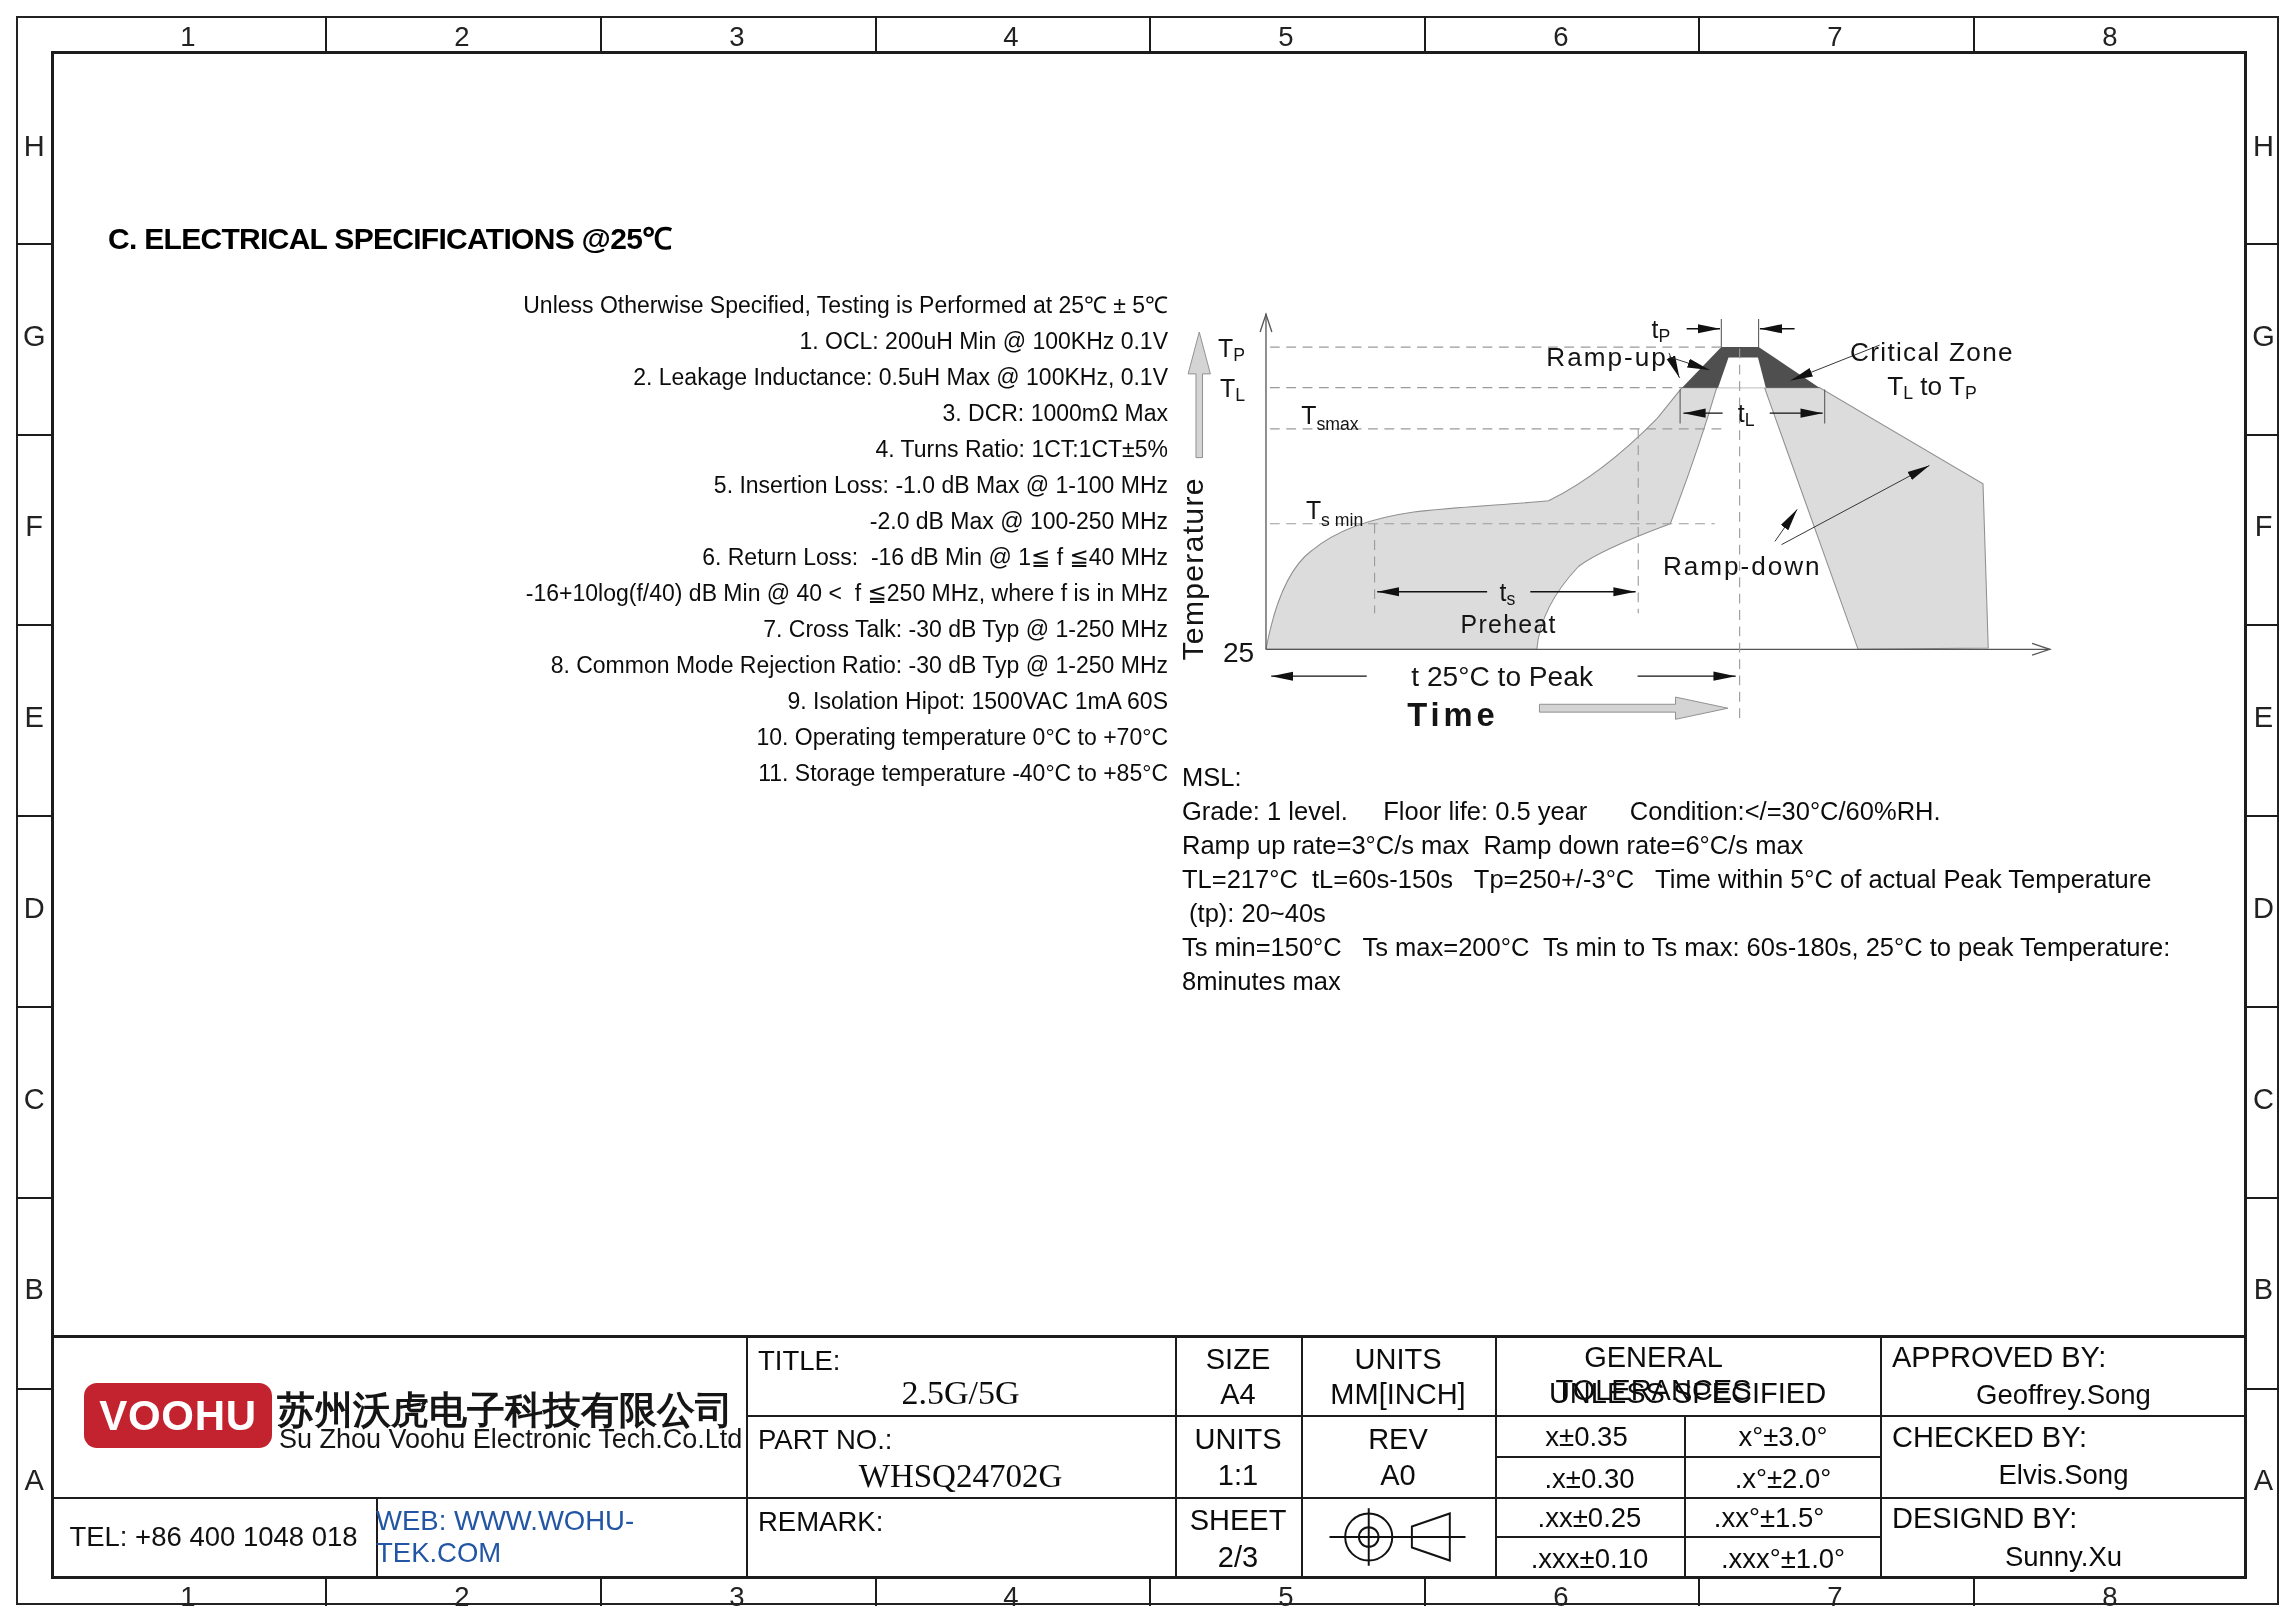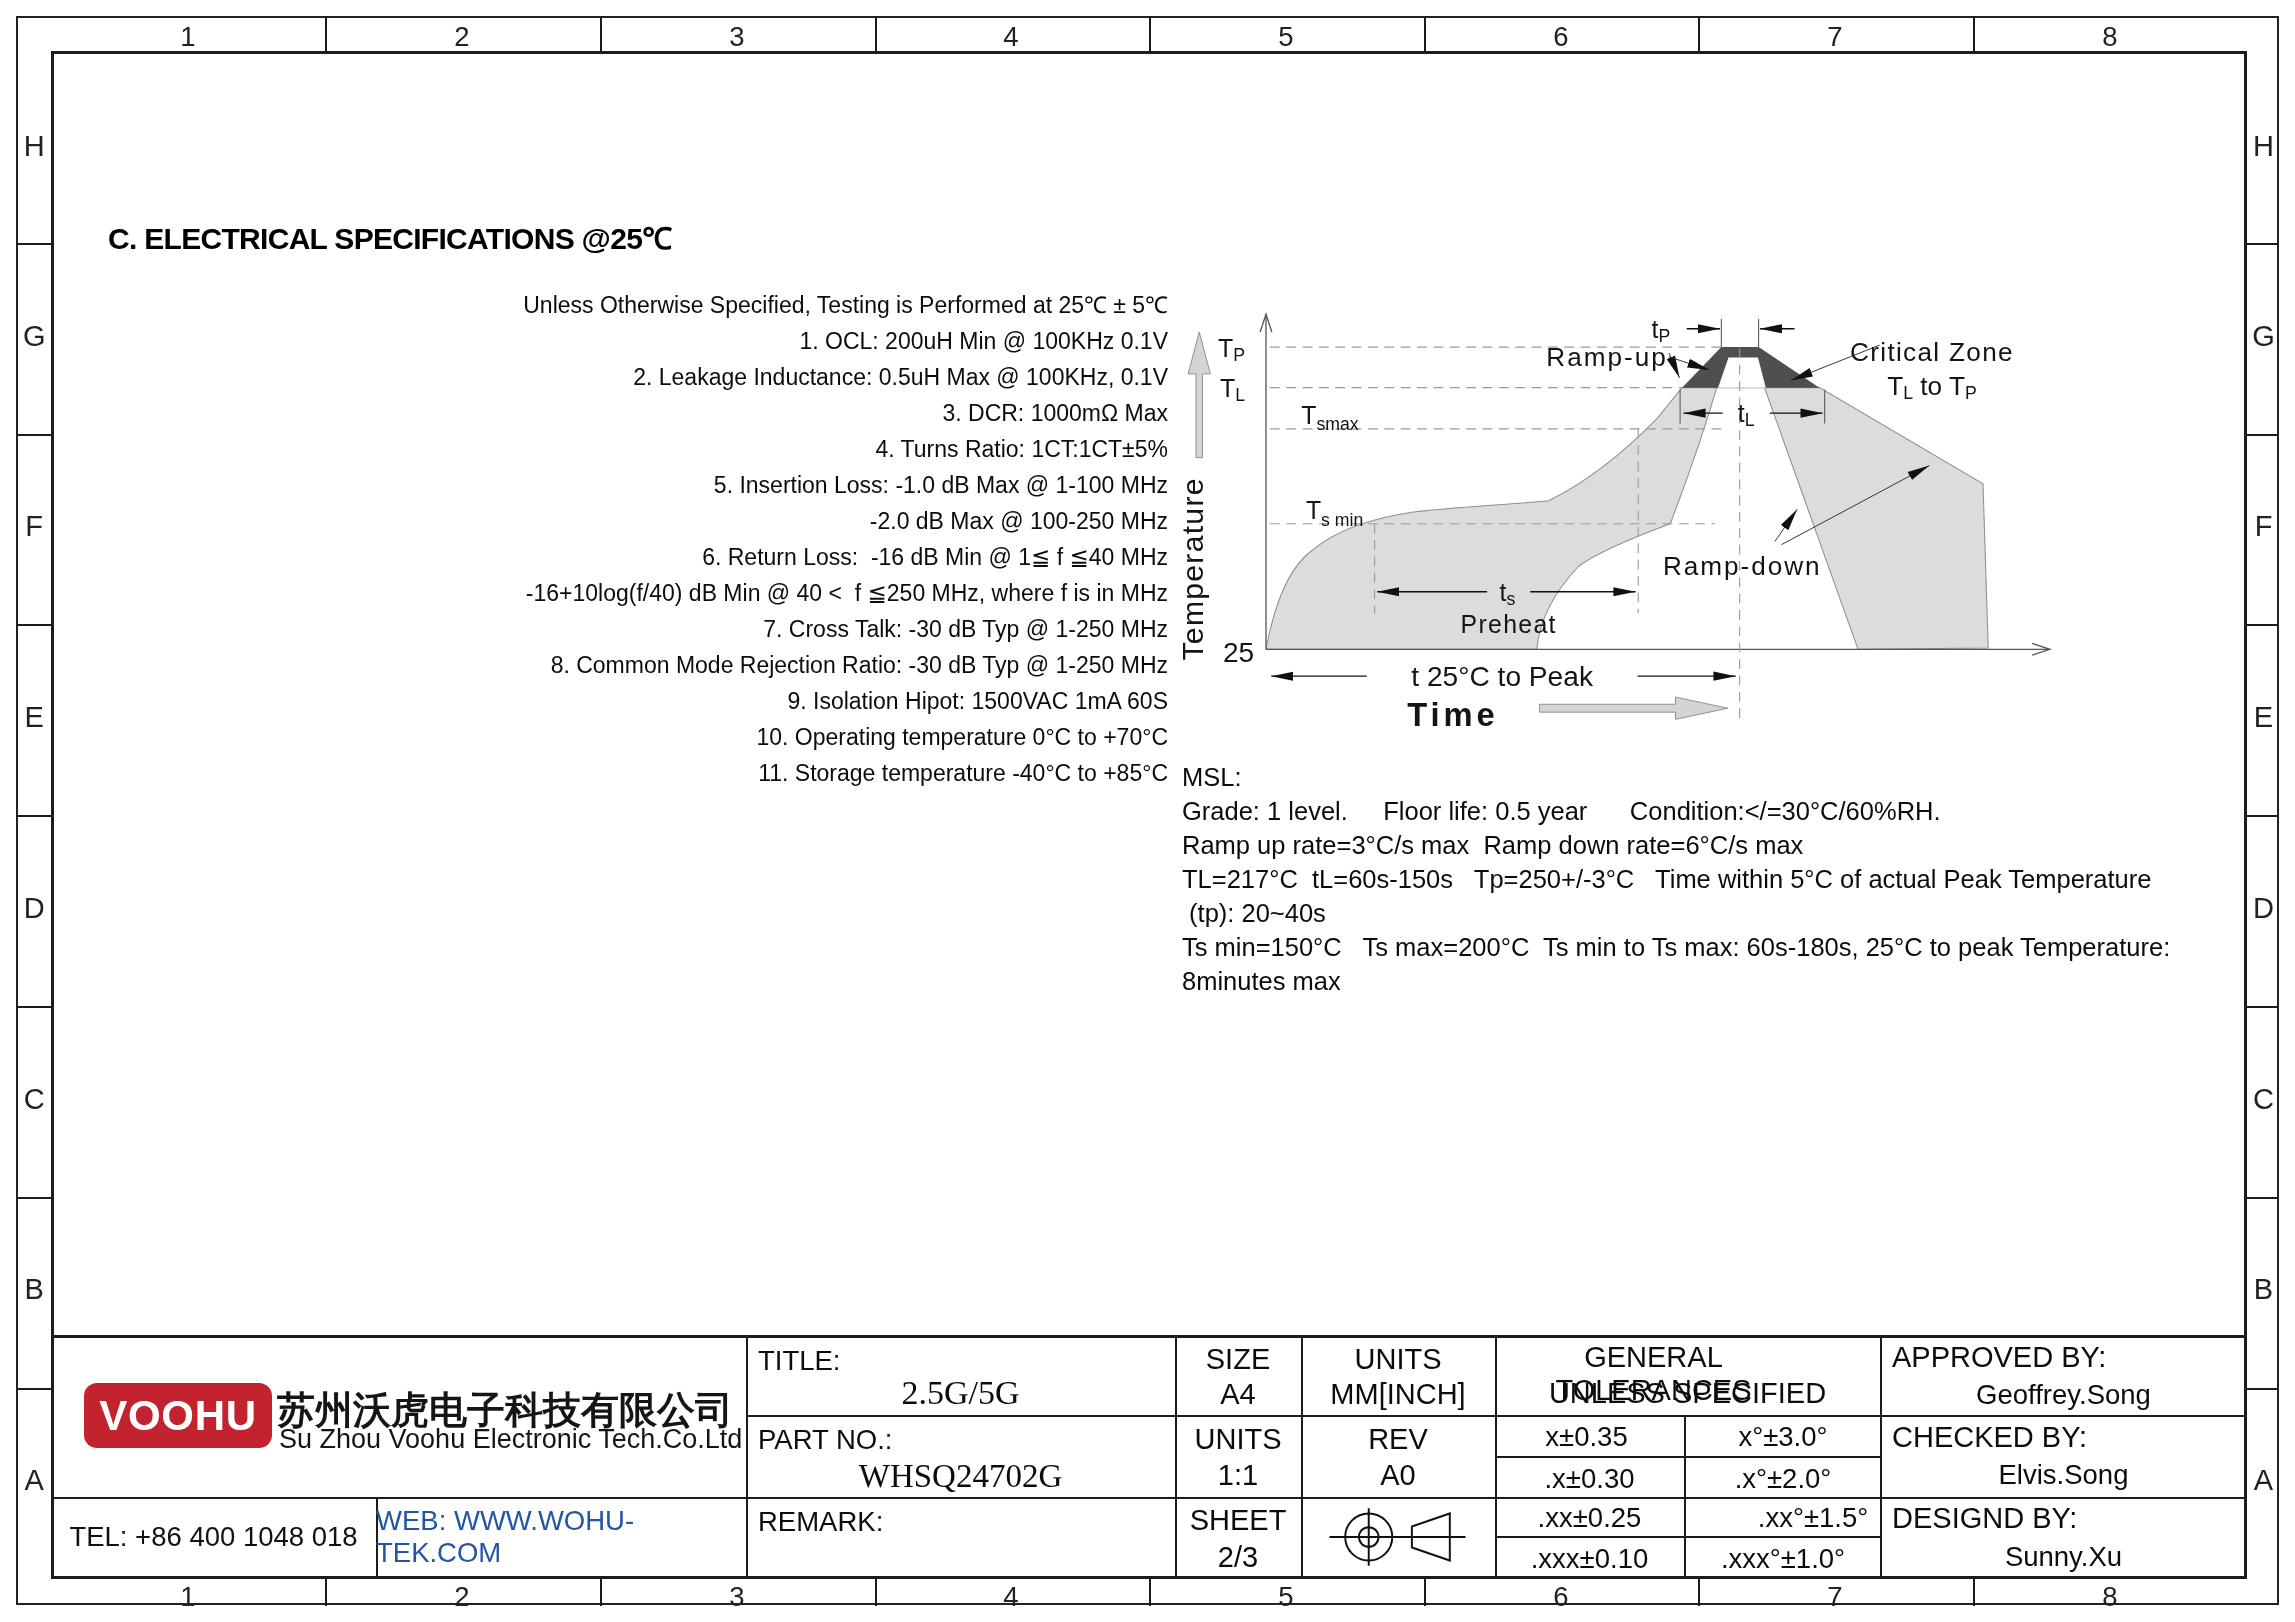--- a/index.html
+++ b/index.html
@@ -283,21 +283,21 @@
     <path d="M128,36 L128,68 L186,88 L186,16 Z"></path>
   </svg>
 
   <div class="tb-center" style="left:1495px;top:1341px;width:317px;">GENERAL TOLERANCES</div>
   <div class="tb-center" style="left:1495px;top:1377px;width:385px;">UNLESS SPECIFIED</div>
   <div class="tol-cell" style="left:1495px;top:1421px;width:183px;">x±0.35</div>
   <div class="tol-cell" style="left:1686px;top:1421px;width:194px;">x°±3.0°</div>
   <div class="tol-cell" style="left:1495px;top:1463px;width:189px;">.x±0.30</div>
   <div class="tol-cell" style="left:1686px;top:1463px;width:194px;">.x°±2.0°</div>
   <div class="tol-cell" style="left:1495px;top:1502px;width:189px;">.xx±0.25</div>
-  <div class="tol-cell" style="left:1686px;top:1502px;width:166px;margin-left:44px;">.xx°±1.5°</div>
+  <div class="tol-cell" style="left:1686px;top:1502px;width:166px;">.xx°±1.5°</div>
   <div class="tol-cell" style="left:1495px;top:1543px;width:189px;">.xxx±0.10</div>
   <div class="tol-cell" style="left:1686px;top:1543px;width:194px;">.xxx°±1.0°</div>
 
   <div class="tb-label" style="left:1892px;top:1341px;font-size:29px;">APPROVED BY:</div>
   <div class="tb-center" style="left:1880px;top:1379px;width:367px;font-size:27.5px;">Geoffrey.Song</div>
   <div class="tb-label" style="left:1892px;top:1421px;font-size:29px;">CHECKED BY:</div>
   <div class="tb-center" style="left:1880px;top:1459px;width:367px;font-size:27.5px;">Elvis.Song</div>
   <div class="tb-label" style="left:1892px;top:1502px;font-size:29px;">DESIGND BY:</div>
   <div class="tb-center" style="left:1880px;top:1541px;width:367px;font-size:27.5px;">Sunny.Xu</div>
 

